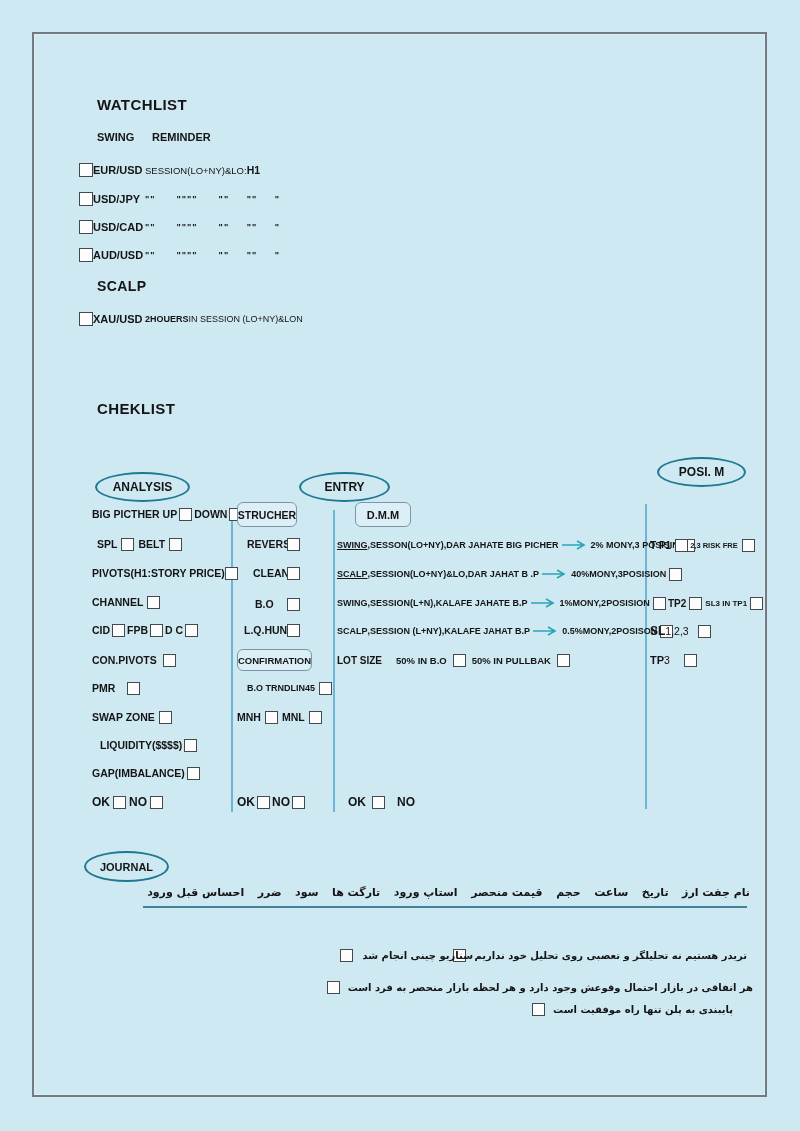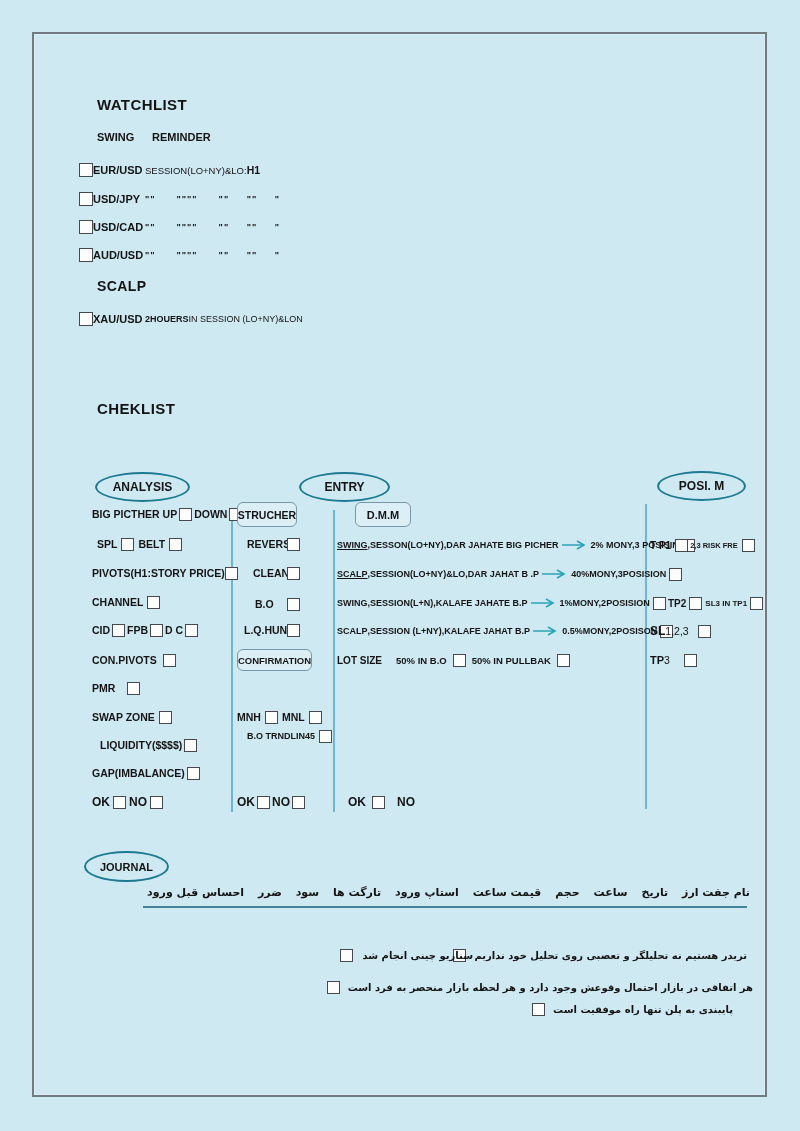--- a/index.html
+++ b/index.html
@@ -70,21 +70,21 @@
     <span class="cb cb-lg"></span>
     <span class="t-pair">XAU/USD</span>
     <span style="font-size:9px;font-weight:bold;">2HOUERS</span>
     <span style="font-size:9px;">IN SESSION (LO+NY)&amp;LON</span>
   </div>
 
   <div class="abs t-title" style="left:97px;top:400px;">CHEKLIST</div>
 
   <div class="oval" style="left:95px;top:472px;width:91px;height:26px;">ANALYSIS</div>
   <div class="oval" style="left:299px;top:472px;width:87px;height:26px;">ENTRY</div>
-  <div class="oval" style="left:657px;top:471px;width:85px;height:26px;">POSI. M</div>
+  <div class="oval" style="left:657px;top:457px;width:85px;height:26px;">POSI. M</div>
 
   <div class="vline" style="left:231px;top:510px;height:302px;"></div>
   <div class="vline" style="left:333px;top:510px;height:302px;"></div>
   <div class="vline" style="left:645px;top:504px;height:305px;"></div>
 
   <div class="row" style="left:92px;top:506px;gap:2px;">
     <span class="t-item">BIG PICTHER UP</span>
     <span class="cb"></span>
     <span class="t-item">DOWN</span>
     <span class="cb"></span>
@@ -149,21 +149,21 @@
   </div>
   <div class="row" style="left:255px;top:596px;">
     <span class="t-item" style="width:32px;">B.O</span>
     <span class="cb"></span>
   </div>
   <div class="row" style="left:244px;top:622px;">
     <span class="t-item" style="width:43px;">L.Q.HUNT</span>
     <span class="cb"></span>
   </div>
   <div class="boxlabel" style="left:237px;top:649px;width:75px;height:22px;font-size:9.5px;">CONFIRMATION</div>
-  <div class="row" style="left:247px;top:680px;gap:4px;margin-top:48px;">
+  <div class="row" style="left:247px;top:680px;gap:4px;">
     <span style="font-size:9px;font-weight:bold;">B.O TRNDLIN45</span>
     <span class="cb"></span>
   </div>
   <div class="row" style="left:237px;top:709px;gap:4px;">
     <span class="t-item">MNH</span>
     <span class="cb"></span>
     <span class="t-item">MNL</span>
     <span class="cb"></span>
   </div>
   <div class="row" style="left:237px;top:794px;gap:2px;">
@@ -249,21 +249,21 @@
     <span class="cb" style="margin-left:14px;"></span>
   </div>
 
   <div class="oval" style="left:84px;top:851px;width:81px;height:27px;font-size:11px;">JOURNAL</div>
 
   <div class="abs fa" style="left:147px;top:886px;width:603px;display:flex;justify-content:space-between;font-size:11px;font-weight:bold;">
     <span>نام جفت ارز</span>
     <span>تاریخ</span>
     <span>ساعت</span>
     <span>حجم</span>
-    <span>قیمت ساعت</span>
+    <span>قیمت منحصر</span>
     <span>استاپ ورود</span>
     <span>تارگت ها</span>
     <span>سود</span>
     <span>ضرر</span>
     <span>احساس قبل ورود</span>
   </div>
   <div class="hline" style="left:143px;top:906px;width:604px;"></div>
 
 
   <div class="row fa" style="right:53px;top:947px;gap:8px;font-size:10px;font-weight:bold;">

